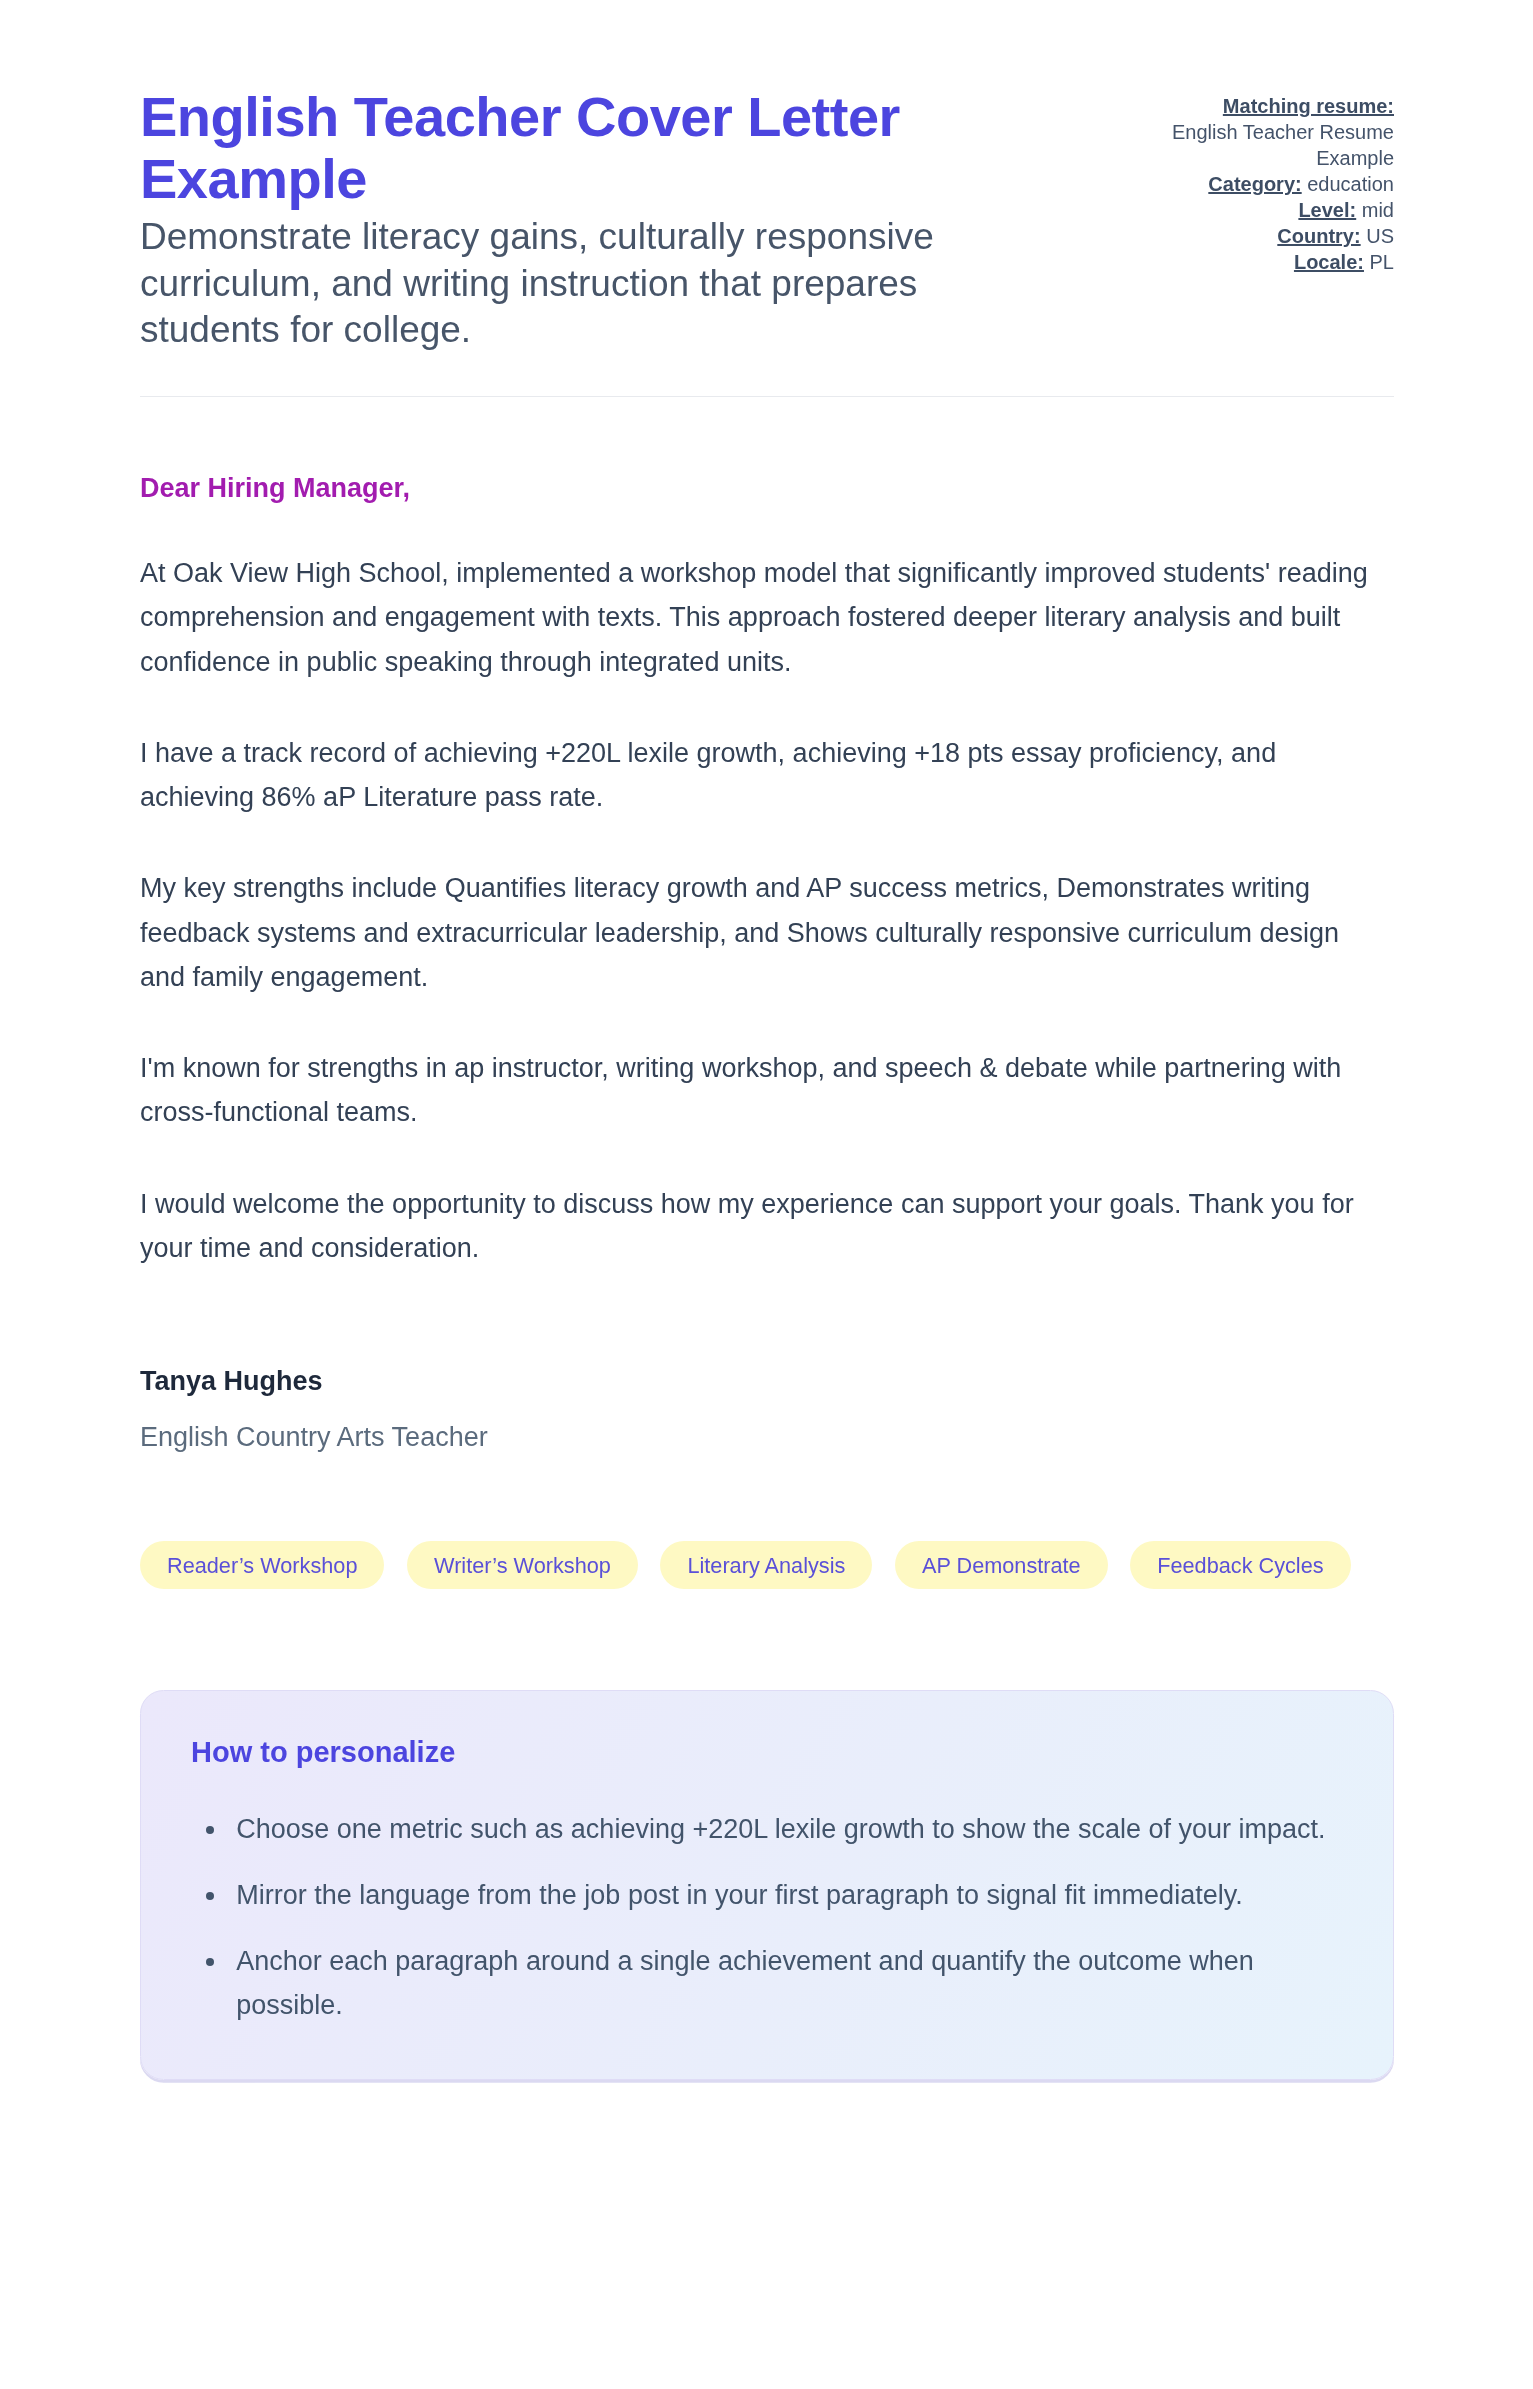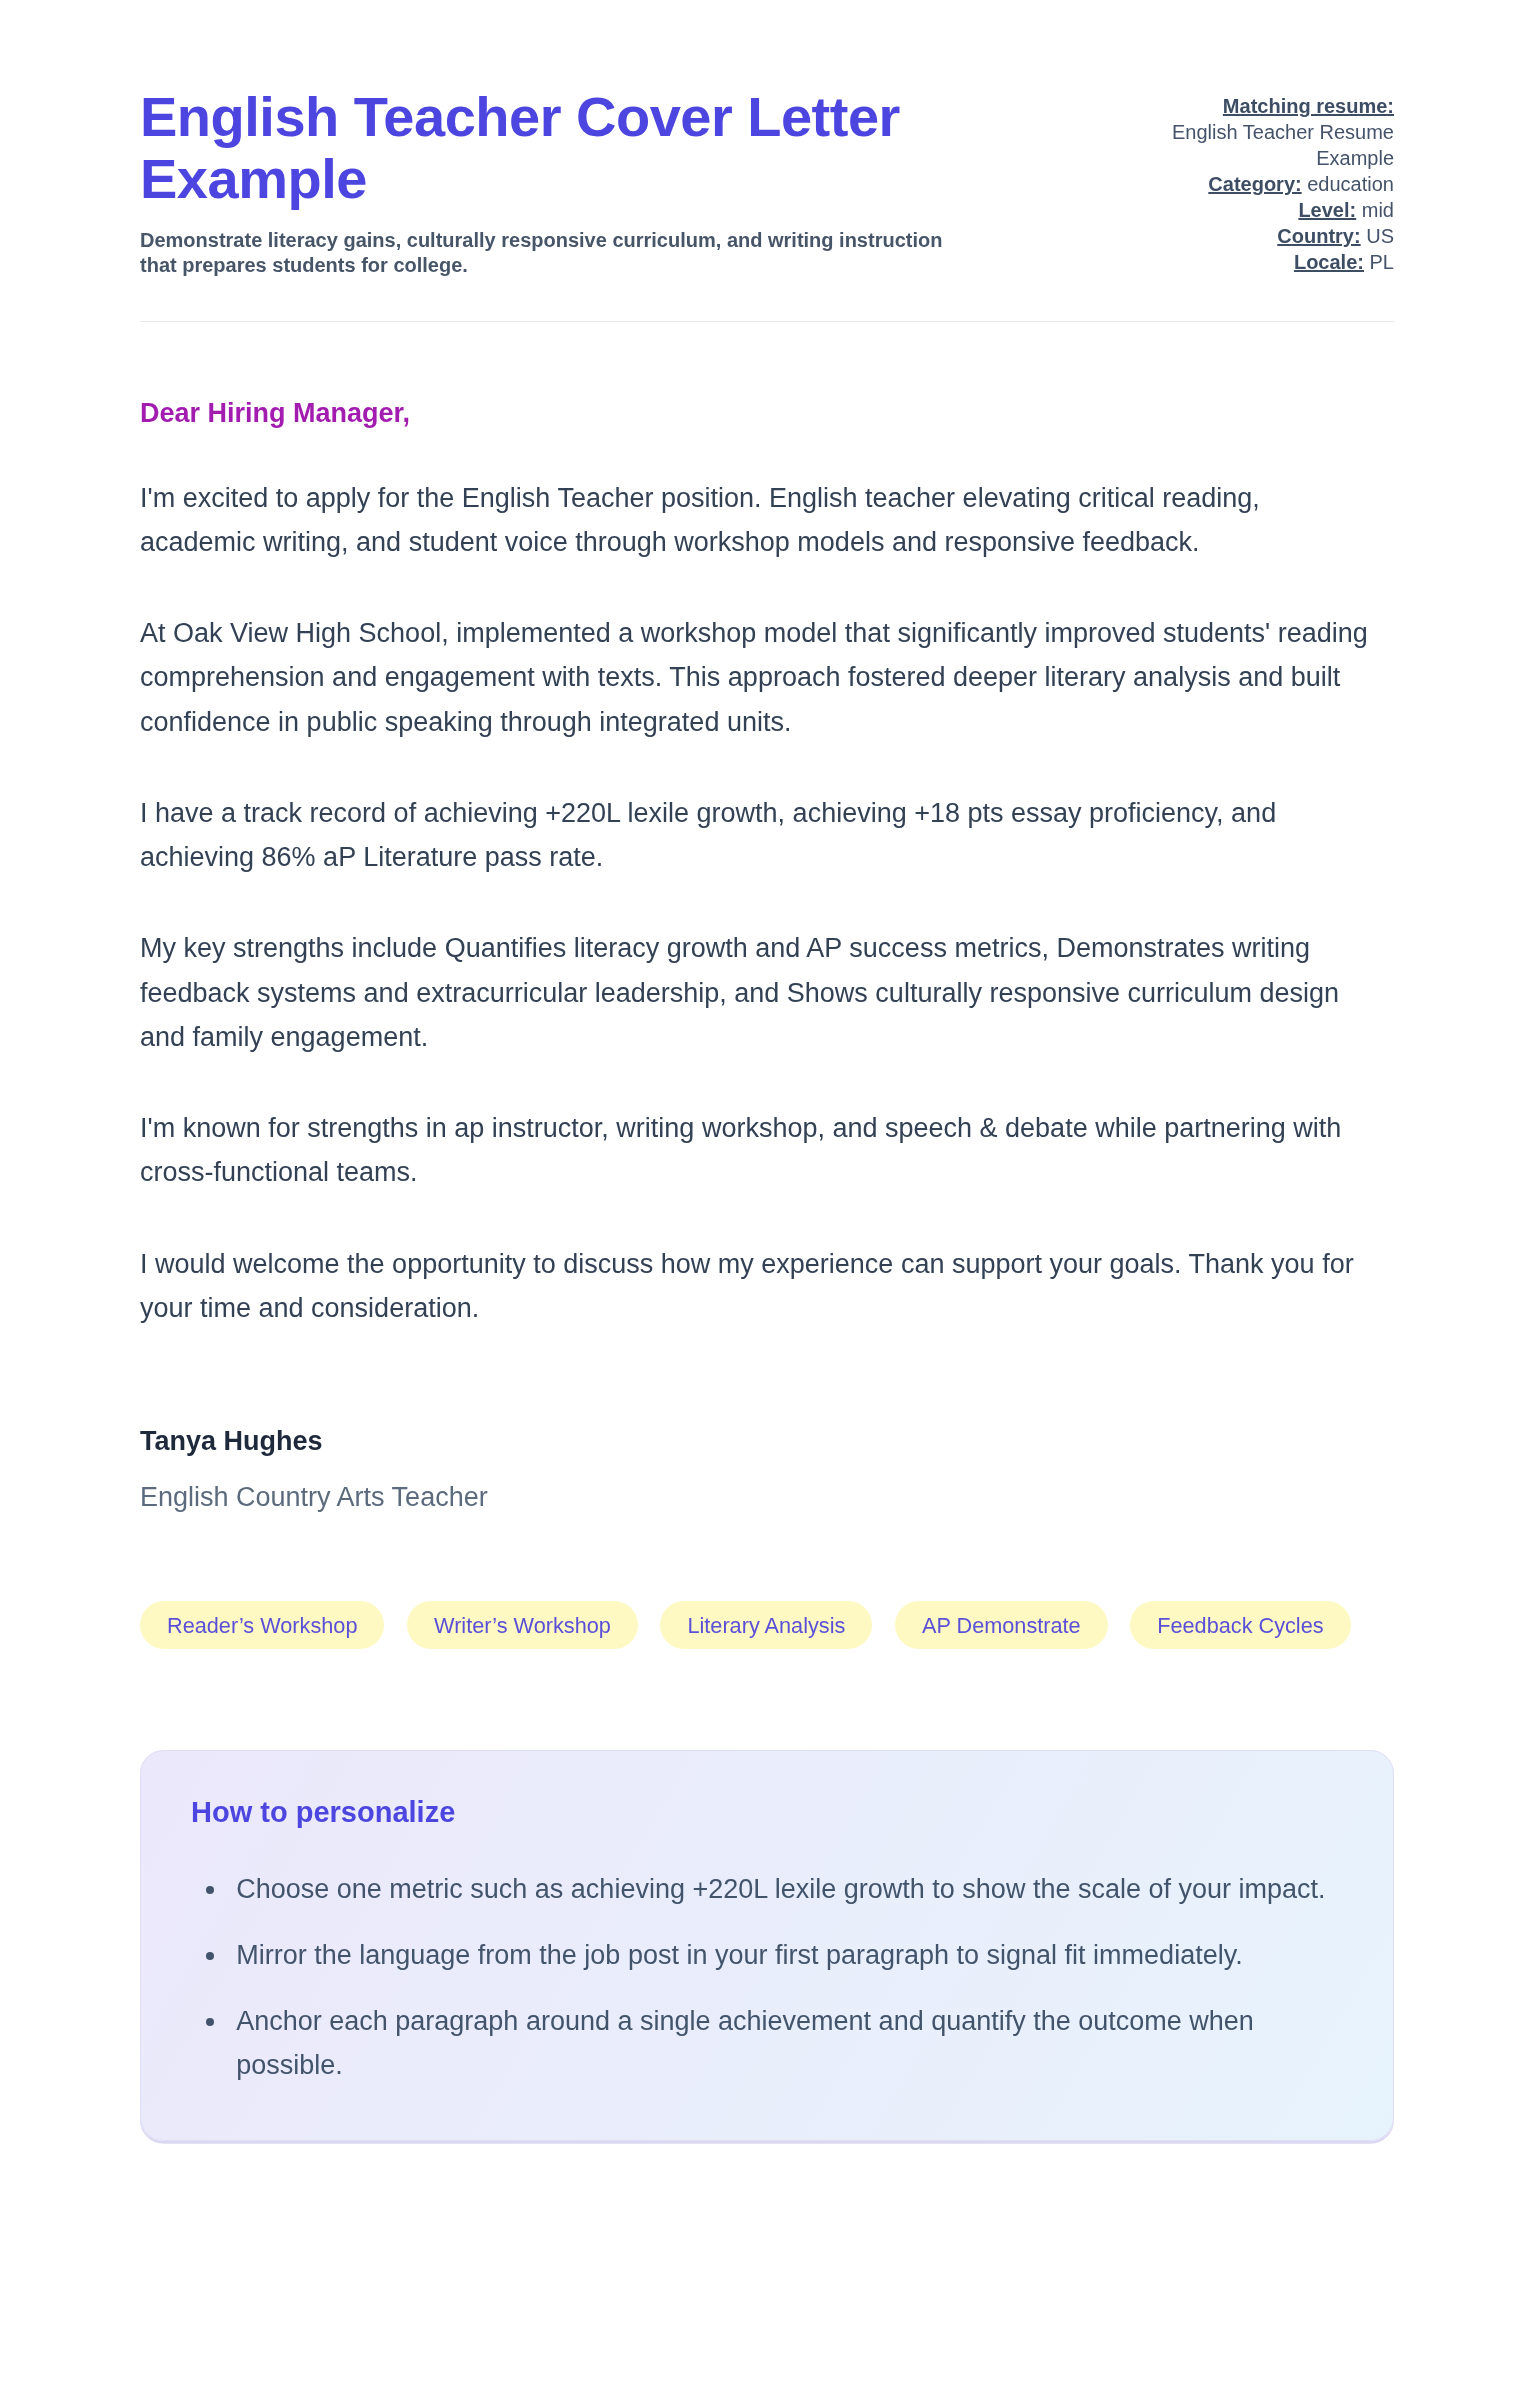--- a/index.html
+++ b/index.html
@@ -18,25 +18,25 @@
   .title {
     margin: 0;
     font-size: 56px;
     line-height: 1.1;
     font-weight: 700;
     color: #4c45df;
     letter-spacing: -0.5px;
   }
   .title span { display: block; }
   .subtitle {
-    margin-top: 19px;
+    margin-top: 5px;
     max-width: 823px;
-    font-size: 20px;
+    font-size: 37px;
     line-height: 1.26;
-    font-weight: 700;
+    font-weight: 400;
     color: #475569;
   }
   .meta {
     width: 227px;
     flex-shrink: 0;
     text-align: right;
     font-size: 20px;
     line-height: 1.3;
     color: #44536a;
     padding-top: 7.2px;
@@ -128,21 +128,20 @@
         <span class="lbl">Locale:</span>
         <span>PL</span>
       </p>
     </div>
   </div>
 
   <hr class="divider">
 
   <div class="letter">
     <div class="salutation">Dear Hiring Manager,</div>
-    <p>I'm excited to apply for the English Teacher position. English teacher elevating critical reading, academic writing, and student voice through workshop models and responsive feedback.</p>
     <p>At Oak View High School, implemented a workshop model that significantly improved students' reading comprehension and engagement with texts. This approach fostered deeper literary analysis and built confidence in public speaking through integrated units.</p>
     <p>I have a track record of achieving +220L lexile growth, achieving +18 pts essay proficiency, and achieving 86% aP Literature pass rate.</p>
     <p>My key strengths include Quantifies literacy growth and AP success metrics, Demonstrates writing feedback systems and extracurricular leadership, and Shows culturally responsive curriculum design and family engagement.</p>
     <p>I'm known for strengths in ap instructor, writing workshop, and speech &amp; debate while partnering with cross-functional teams.</p>
     <p>I would welcome the opportunity to discuss how my experience can support your goals. Thank you for your time and consideration.</p>
 
     <div class="sig-name">Tanya Hughes</div>
     <div class="sig-role">English Country Arts Teacher</div>
   </div>
 

